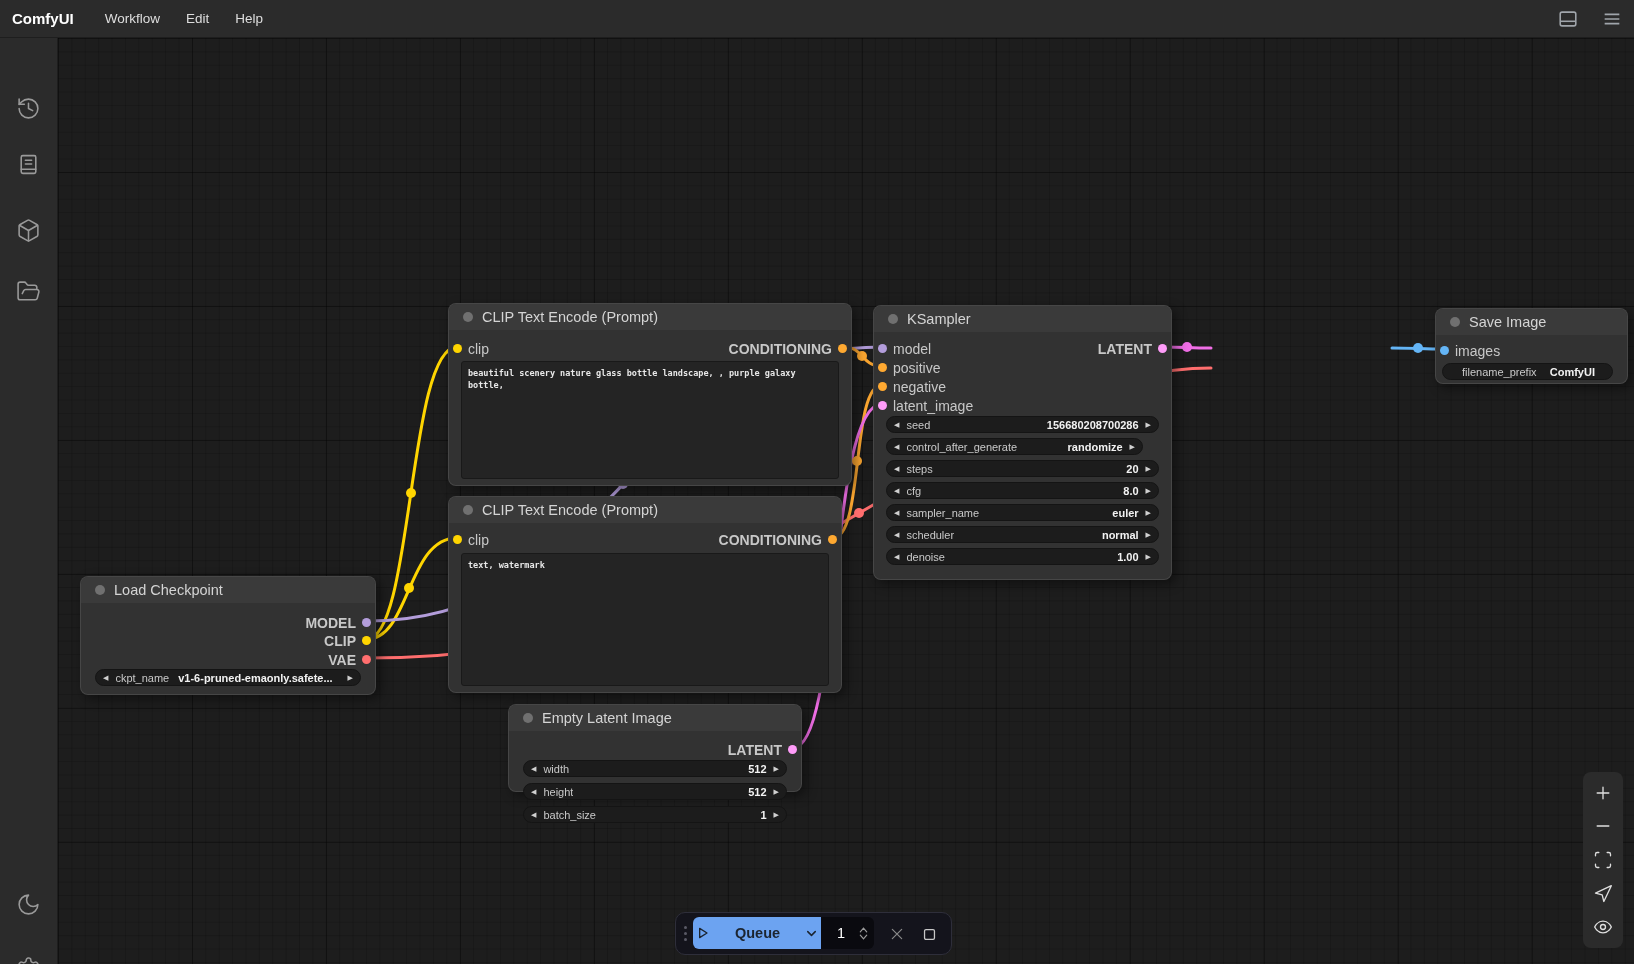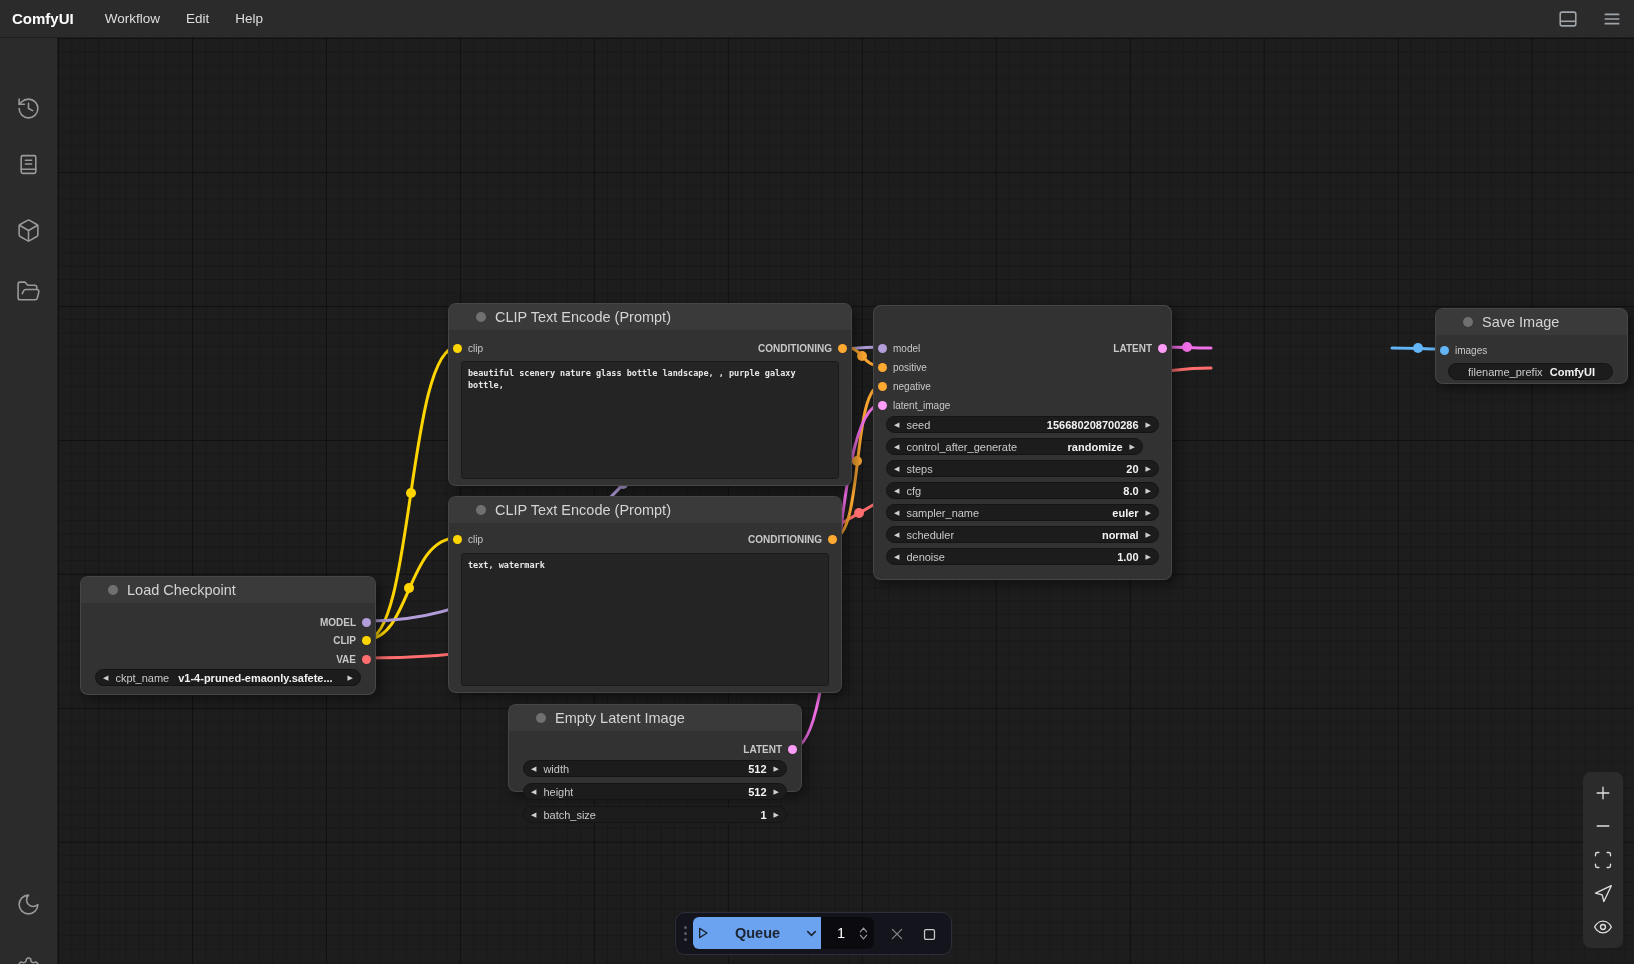--- a/index.html
+++ b/index.html
@@ -35,24 +35,24 @@
       linear-gradient(to right, rgba(0,0,0,.16) 1px, transparent 1px),
       linear-gradient(to bottom, rgba(0,0,0,.16) 1px, transparent 1px);
     background-size:134px 134px,134px 134px,13.4px 13.4px,13.4px 13.4px;}
   svg.links{position:absolute;left:0;top:0;z-index:1;overflow:visible;}
   svg.links path{fill:none;stroke-width:3;stroke-linecap:round;}
 
   
   .node{position:absolute;background:#323232;border:1px solid rgba(255,255,255,.10);
     border-radius:8px;box-shadow:4px 4px 12px rgba(0,0,0,.45);box-sizing:border-box;z-index:2;}
   .ntitle{height:26px;display:flex;align-items:center;background:#3a3a3a;
-    border-radius:7px 7px 0 0;padding-left:27px;font-size:14.5px;color:#d4d4d4;}
+    border-radius:7px 7px 0 0;padding-left:14px;font-size:14.5px;color:#d4d4d4;}
   .cdot{width:10px;height:10px;border-radius:50%;background:#707070;margin-right:9px;flex:none;}
-  .row{position:absolute;left:0;right:0;height:18px;display:flex;align-items:center;
-    font-size:10px;color:#c8c8c8;}
+  .row{position:absolute;left:0;right:0;height:18px;display:flex;align-items:flex-end;
+    font-size:14px;color:#c8c8c8;}
   .in-label{margin-left:19px;}
   .out-label{margin-left:auto;margin-right:19px;font-weight:700;color:#c8c8c8;}
   .dot{position:absolute;width:9px;height:9px;border-radius:50%;top:50%;margin-top:-4.5px;}
   .dot.in{left:4px;} .dot.out{right:4px;}
   .c-model{background:#b39ddb;} .c-clip{background:#ffd500;} .c-vae{background:#ff6e6e;}
   .c-cond{background:#ffa931;} .c-latent{background:#ff9cf9;} .c-image{background:#64b5f6;}
 
   .widget{position:absolute;height:17px;background:#1c1c1c;border-radius:9px;display:flex;
     align-items:center;padding:0 7px;font-size:11px;color:#c9c9c9;border:1px solid #141414;
     box-sizing:border-box;white-space:nowrap;}
@@ -188,21 +188,21 @@
         <span class="out-label">CLIP</span>
         <span class="dot out c-clip"></span>
       </div>
       <div class="row" style="top:73px">
         <span class="out-label">VAE</span>
         <span class="dot out c-vae"></span>
       </div>
       <div class="widget" style="left:14px;right:14px;top:92px">
         <span class="arr">◀</span>
         <span class="wname">ckpt_name</span>
-        <span class="wval-left">v1-4-pruned-emaonly.safete...</span>
+        <span class="wval-left">v1-6-pruned-emaonly.safete...</span>
         <span class="arr">▶</span>
       </div>
     </div>
 
     <div class="node" style="left:390px;top:265px;width:404px;height:183px">
       <div class="ntitle">
         <span class="cdot"></span>
         <span>CLIP Text Encode (Prompt)</span>
       </div>
       <div class="row" style="top:35px">
@@ -251,20 +251,24 @@
       </div>
       <div class="widget" style="left:14px;right:14px;top:101px">
         <span class="arr">◀</span>
         <span class="wname">batch_size</span>
         <span class="wval">1</span>
         <span class="arr">▶</span>
       </div>
     </div>
 
     <div class="node" style="left:815px;top:267px;width:299px;height:275px">
+      <div class="ntitle">
+        <span class="cdot"></span>
+        <span>KSampler</span>
+      </div>
       <div class="row" style="top:33px">
         <span class="dot in c-model"></span>
         <span class="in-label">model</span>
         <span class="out-label">LATENT</span>
         <span class="dot out c-latent"></span>
       </div>
       <div class="row" style="top:52px">
         <span class="dot in c-cond"></span>
         <span class="in-label">positive</span>
       </div>
@@ -323,21 +327,21 @@
 
     <div class="node" style="left:1377px;top:270px;width:193px;height:76px">
       <div class="ntitle">
         <span class="cdot"></span>
         <span>Save Image</span>
       </div>
       <div class="row" style="top:32px">
         <span class="dot in c-image"></span>
         <span class="in-label">images</span>
       </div>
-      <div class="widget" style="left:12px;right:14px;top:54px">
+      <div class="widget" style="left:6px;right:14px;top:54px">
         <span class="wname" style="margin-left:12px">filename_prefix</span>
         <span class="wval" style="margin-right:10px">ComfyUI</span>
       </div>
     </div>
 
   </div>
 
   <div class="queuebar">
     <span class="qhandle">
         <i></i>

